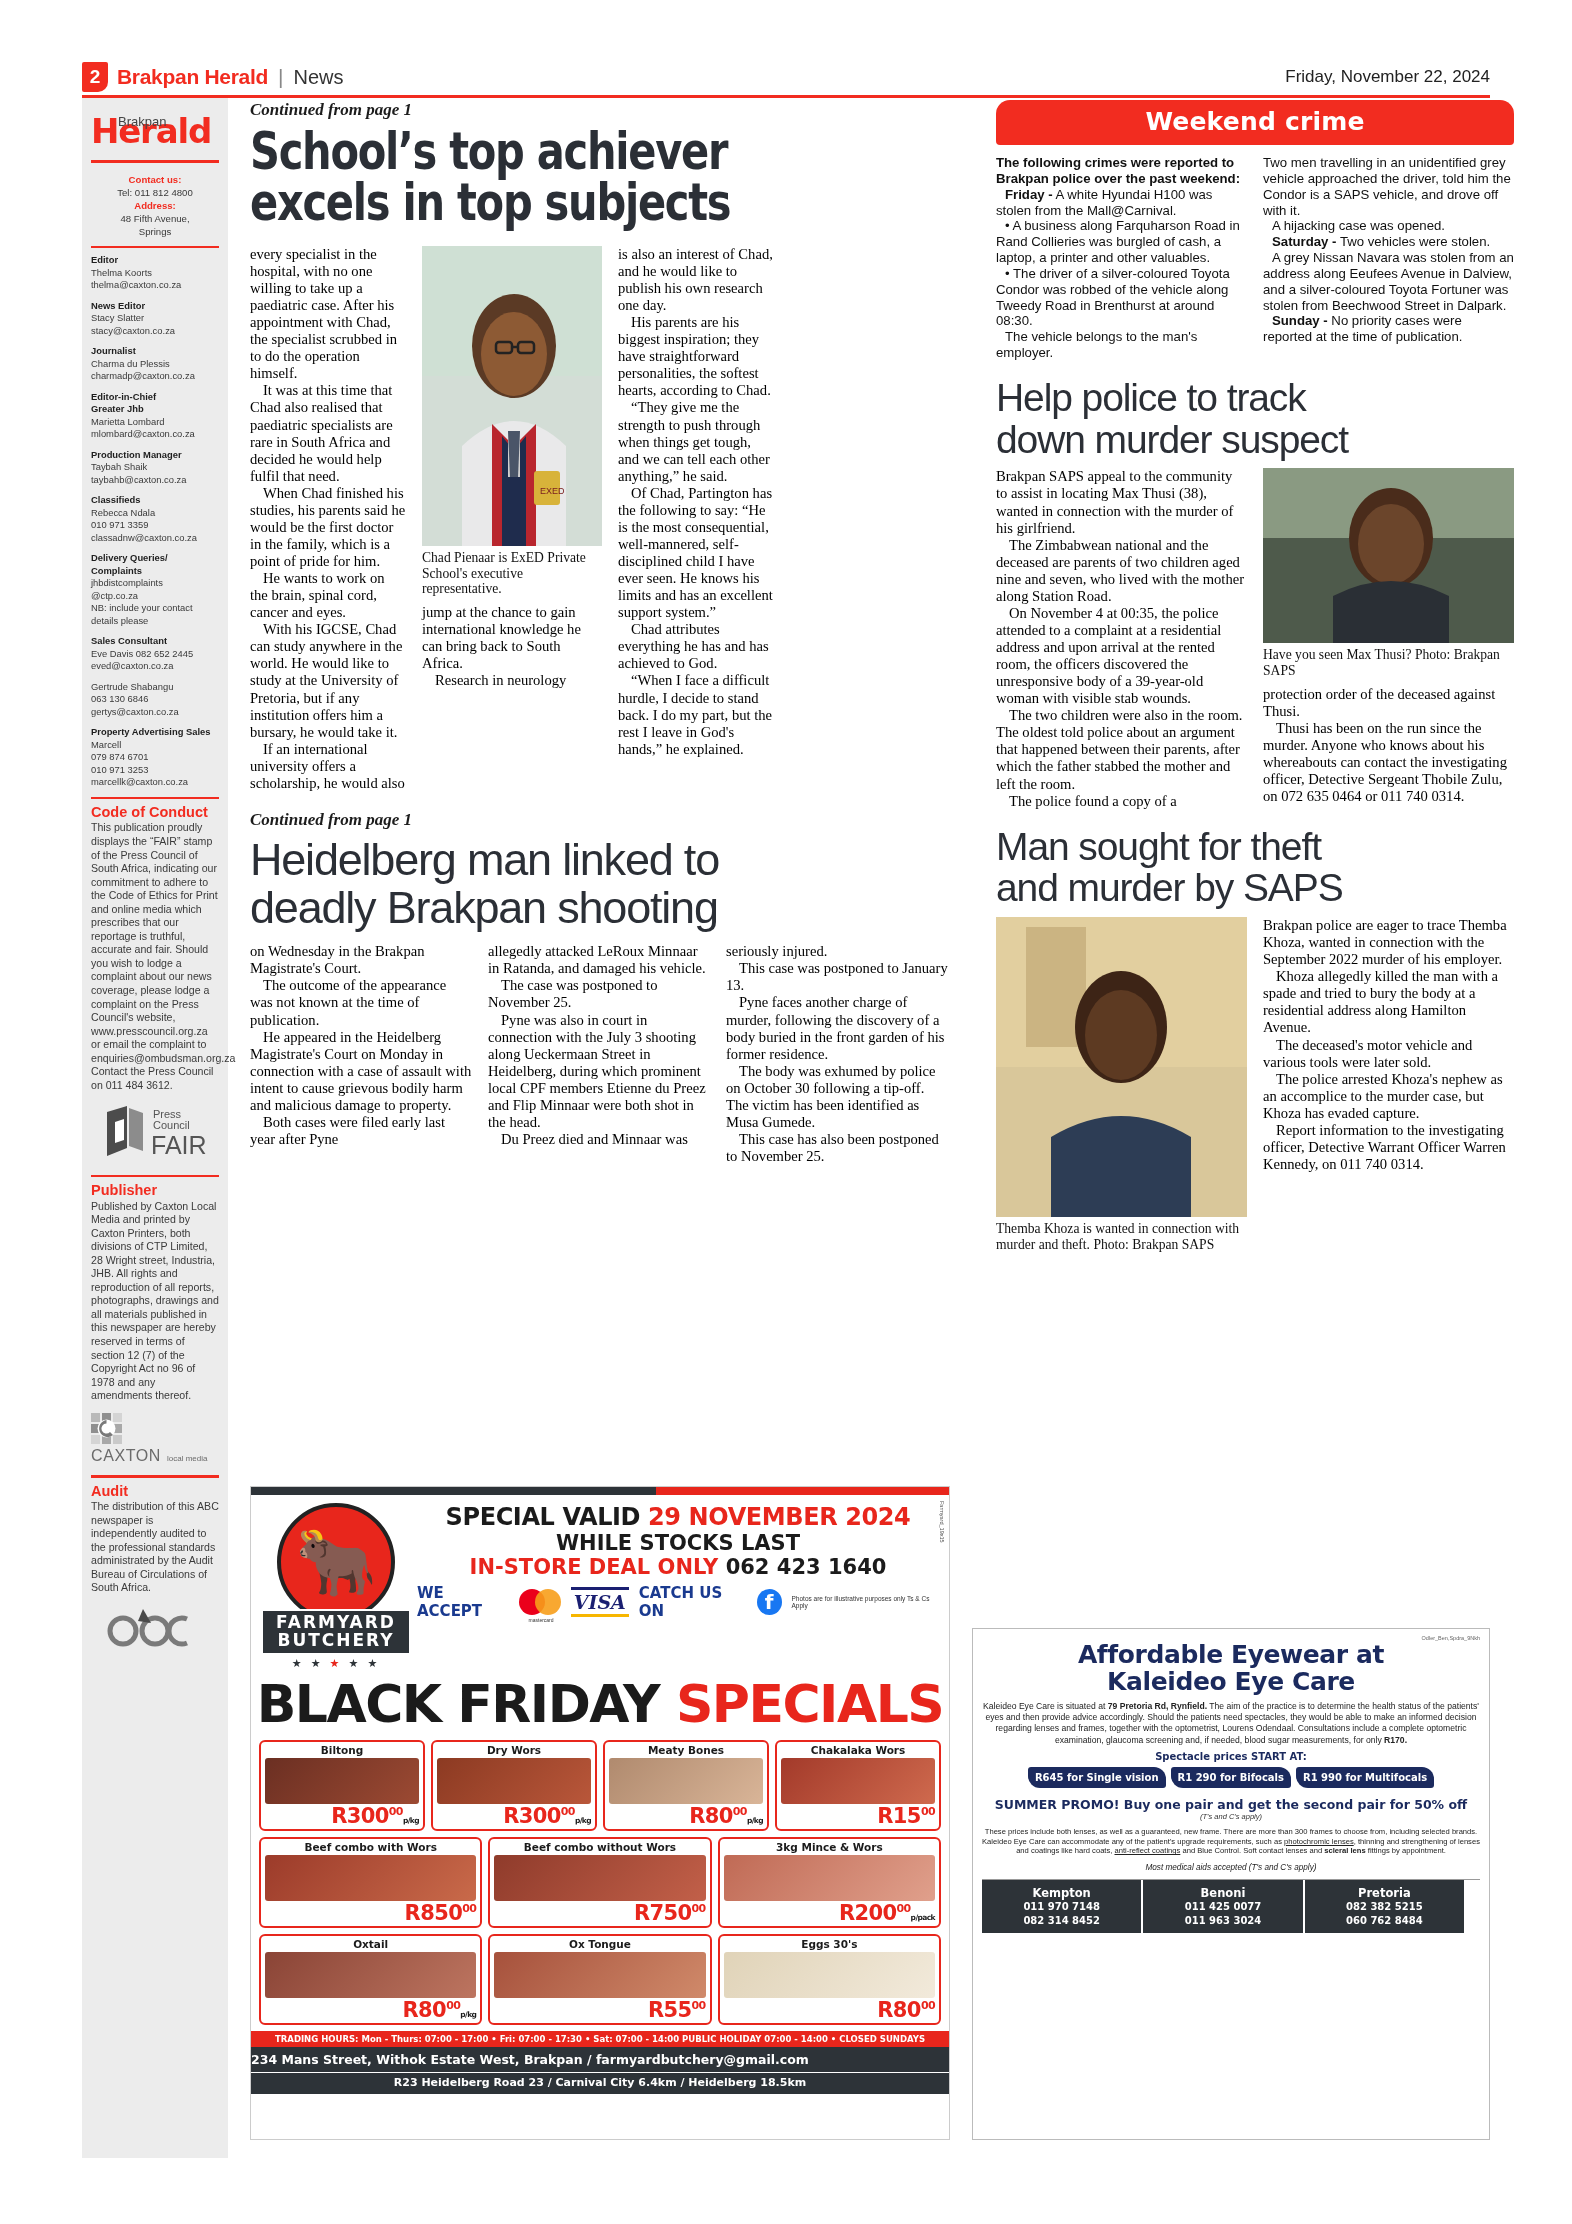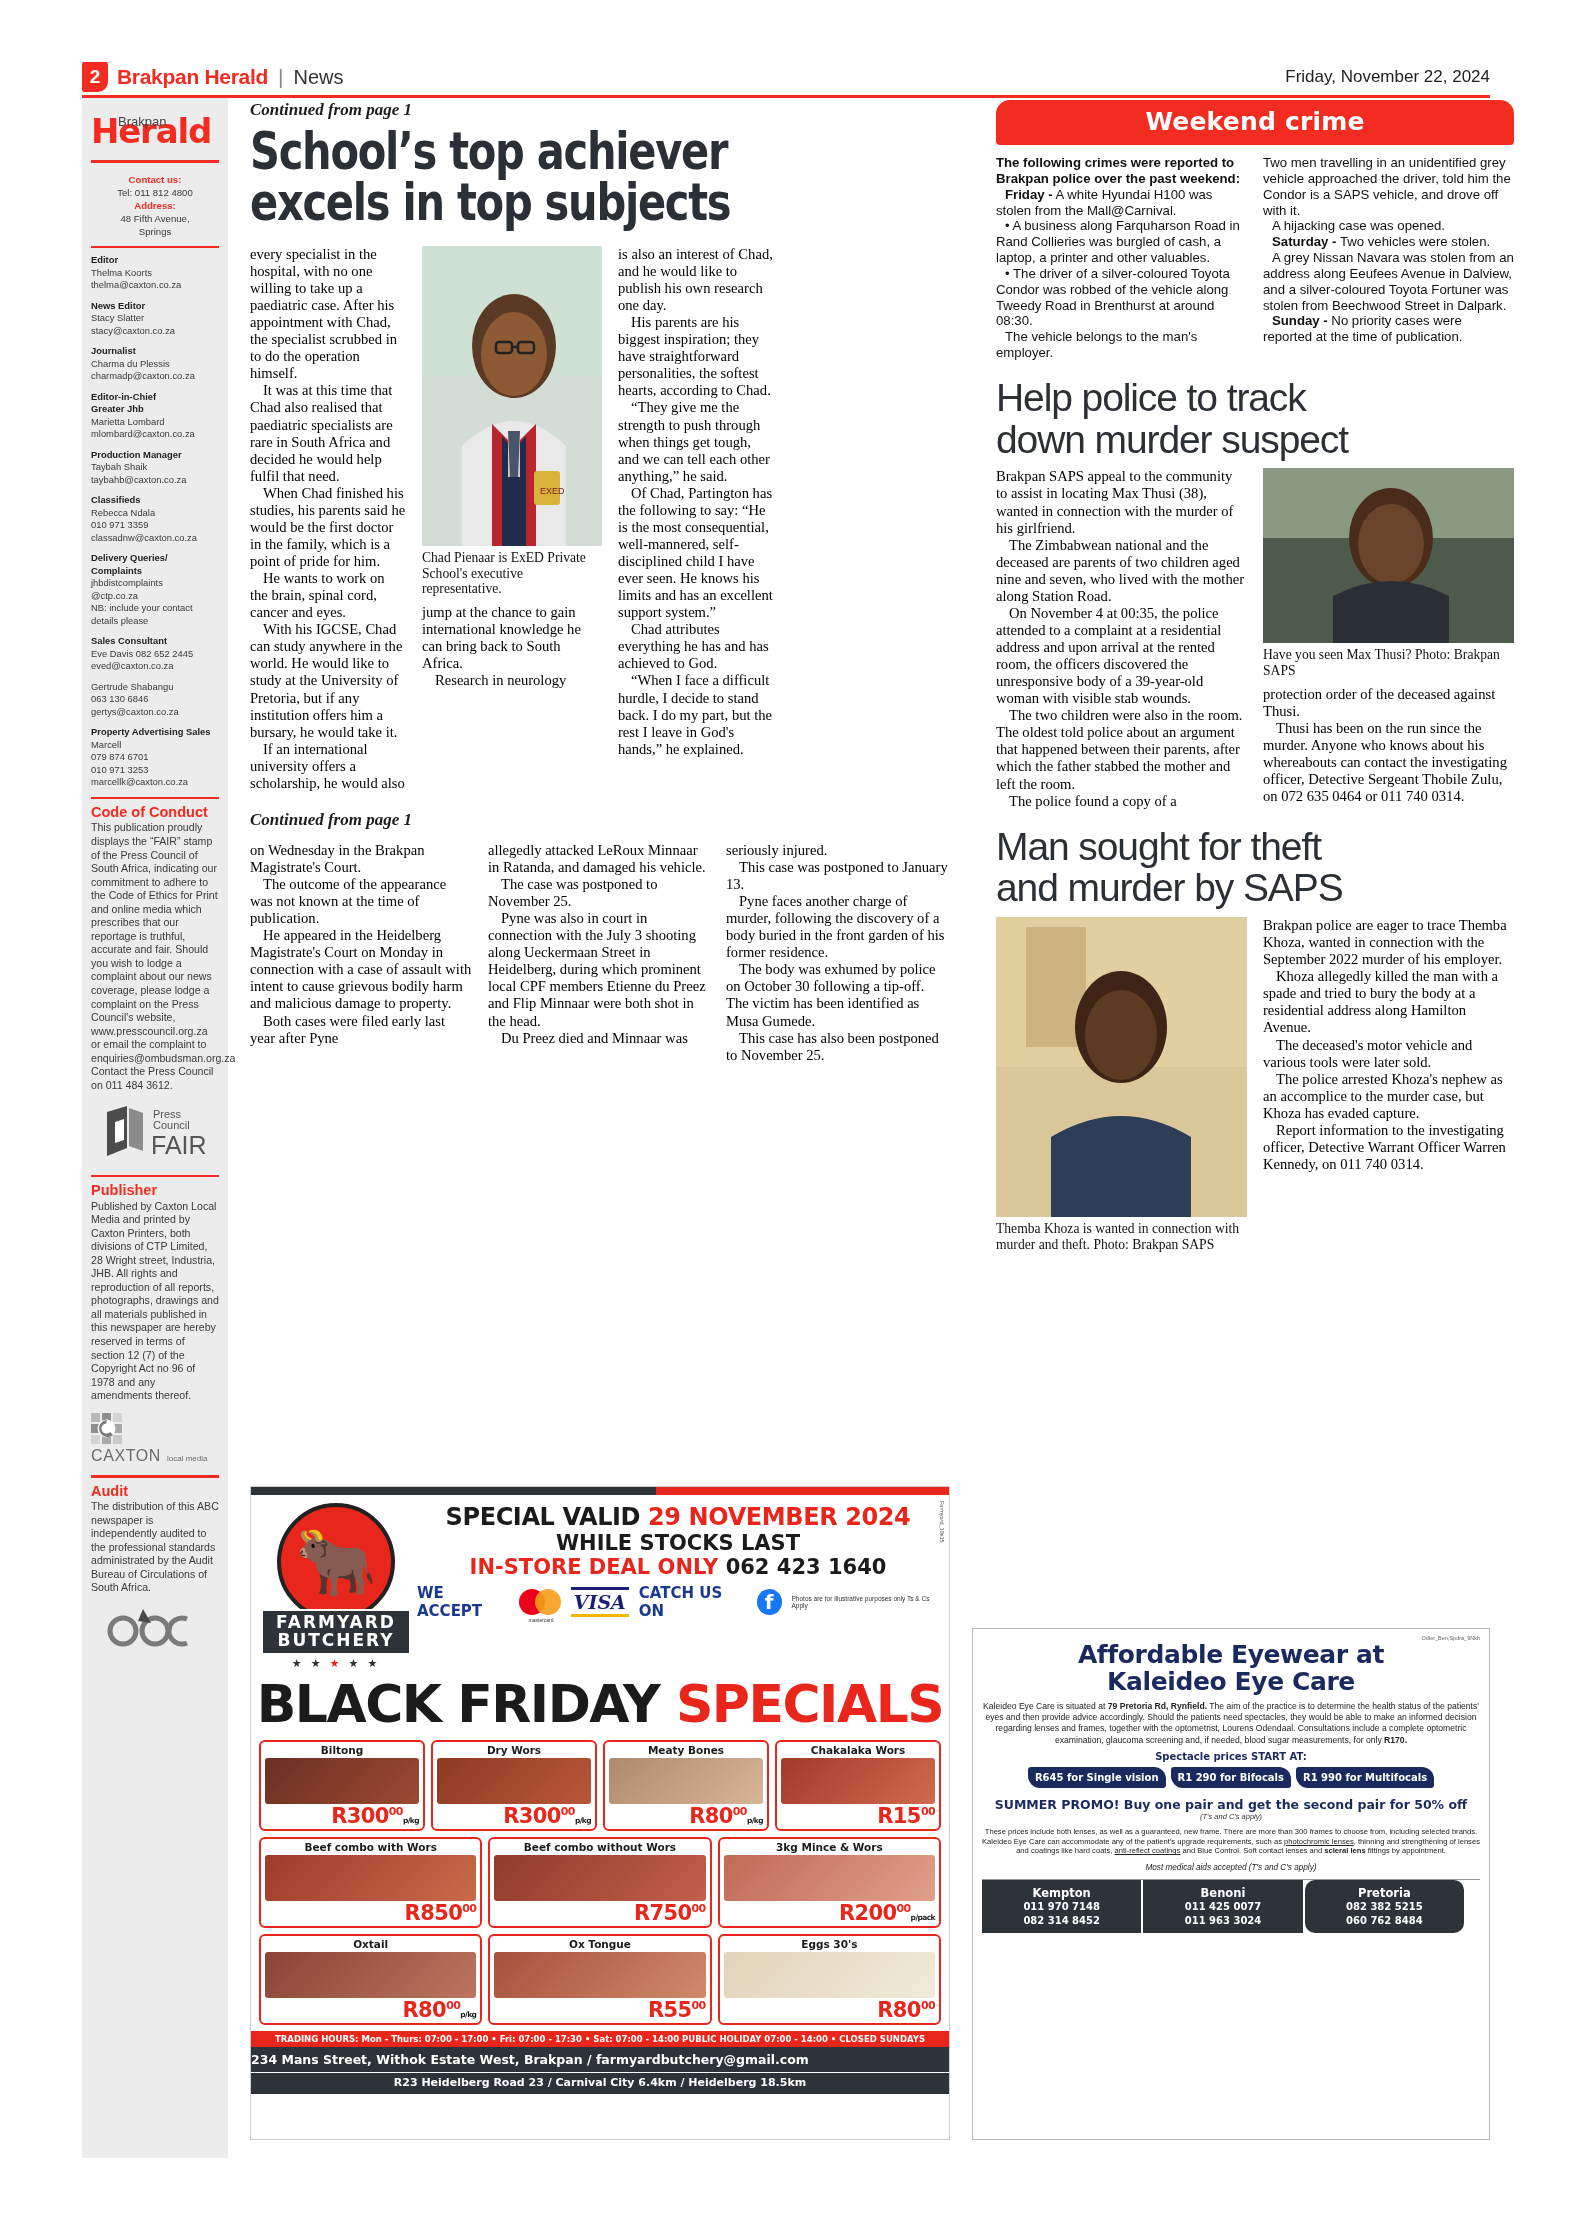--- a/index.html
+++ b/index.html
@@ -137,21 +137,21 @@
   .ae-start { font-family:"DejaVu Sans",sans-serif; font-weight:bold; font-size:10px; color:#1b2a5e; text-align:center; margin-top:5px;}
   .ae-prices { display:flex; gap:5px; justify-content:center; margin-top:5px;}
   .ae-pill { background:#1b2a5e; color:#fff; font-family:"DejaVu Sans",sans-serif; font-weight:bold; font-size:10px; padding:5px 7px; border-radius:3px 12px 3px 12px; white-space:nowrap;}
   .ae-promo { font-family:"DejaVu Sans",sans-serif; font-weight:bold; font-size:12.5px; color:#1b2a5e; text-align:center; margin-top:9px;}
   .ae-tcs { font-size:7.5px; color:#333; text-align:center; font-style:italic;}
   .ae-fine { font-size:7.6px; line-height:1.3; color:#222; text-align:center; margin-top:6px;}
   .ae-fine u { text-decoration:underline; }
   .ae-med { font-size:8.2px; color:#222; text-align:center; font-style:italic; margin-top:7px;}
   .ae-branches { display:flex; margin-top:7px; border-top:1px solid #999;}
   .ae-br { flex:1; background:#2d3338; color:#fff; text-align:center; padding:6px 2px; margin-right:2px;}
-  .ae-br:last-child { margin-right:16px;border-radius:10px;}
+  .ae-br:last-child { margin-right:16px;}
   .ae-br .c { font-family:"DejaVu Sans",sans-serif; font-weight:bold; font-size:11.5px; }
   .ae-br .p { font-family:"DejaVu Sans",sans-serif; font-weight:bold; font-size:10px; line-height:1.35;}
 </style>
 </head>
 <body>
 
 <div class="page">
 
   <div class="topbar">
     <div class="pagenum">2</div>
@@ -350,20 +350,24 @@
             <p style="font-family: &quot;Liberation Serif&quot;, serif; font-size: 14.6px; line-height: 1.17; text-indent: 13px;">“They give me the strength to push through when things get tough, and we can tell each other anything,” he said.</p>
             <p style="font-family: &quot;Liberation Serif&quot;, serif; font-size: 14.6px; line-height: 1.17; text-indent: 13px;">Of Chad, Partington has the following to say: “He is the most consequential, well-mannered, self-disciplined child I have ever seen. He knows his limits and has an excellent support system.”</p>
             <p style="font-family: &quot;Liberation Serif&quot;, serif; font-size: 14.6px; line-height: 1.17; text-indent: 13px;">Chad attributes everything he has and has achieved to God.</p>
             <p style="font-family: &quot;Liberation Serif&quot;, serif; font-size: 14.6px; line-height: 1.17; text-indent: 13px;">“When I face a difficult hurdle, I decide to stand back. I do my part, but the rest I leave in God's hands,” he explained.</p>
           </div>
       </div>
     </div>
 
     <div style="margin-top:18px;">
       <div class="contd">Continued from page 1</div>
+      <div class="headline-thin">
+        <div>Heidelberg man linked to</div>
+        <div>deadly Brakpan shooting</div>
+      </div>
       <div style="display:flex; gap:16px; margin-top:12px;">
         <div style="width:222px;" id="heid-col1">
             <p class="noind" style="font-family: &quot;Liberation Serif&quot;, serif; font-size: 14.6px; line-height: 1.17; text-indent: 0px;">on Wednesday in the Brakpan Magistrate's Court.</p>
             <p style="font-family: &quot;Liberation Serif&quot;, serif; font-size: 14.6px; line-height: 1.17; text-indent: 13px;">The outcome of the appearance was not known at the time of publication.</p>
             <p style="font-family: &quot;Liberation Serif&quot;, serif; font-size: 14.6px; line-height: 1.17; text-indent: 13px;">He appeared in the Heidelberg Magistrate's Court on Monday in connection with a case of assault with intent to cause grievous bodily harm and malicious damage to property.</p>
             <p style="font-family: &quot;Liberation Serif&quot;, serif; font-size: 14.6px; line-height: 1.17; text-indent: 13px;">Both cases were filed early last year after Pyne</p>
           </div>
         <div style="width:222px;" id="heid-col2">
             <p class="noind" style="font-family: &quot;Liberation Serif&quot;, serif; font-size: 14.6px; line-height: 1.17; text-indent: 0px;">allegedly attacked LeRoux Minnaar in Ratanda, and damaged his vehicle.</p>
             <p style="font-family: &quot;Liberation Serif&quot;, serif; font-size: 14.6px; line-height: 1.17; text-indent: 13px;">The case was postponed to November 25.</p>

